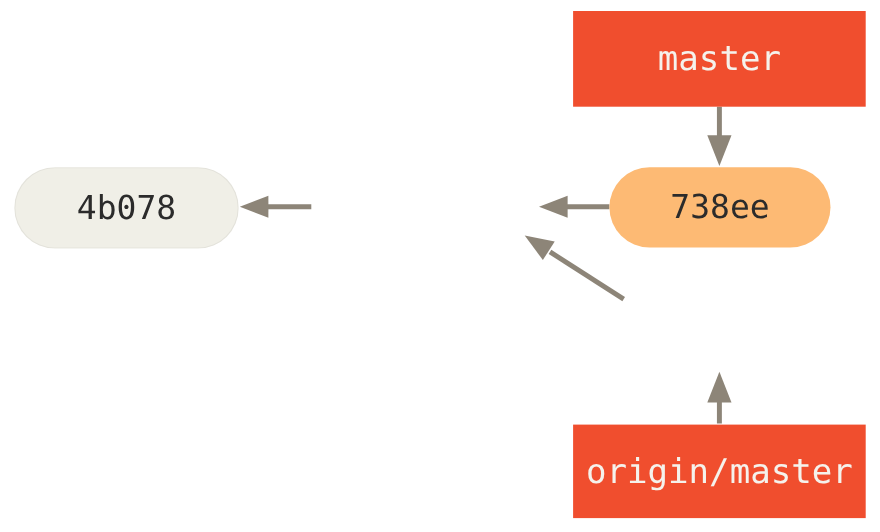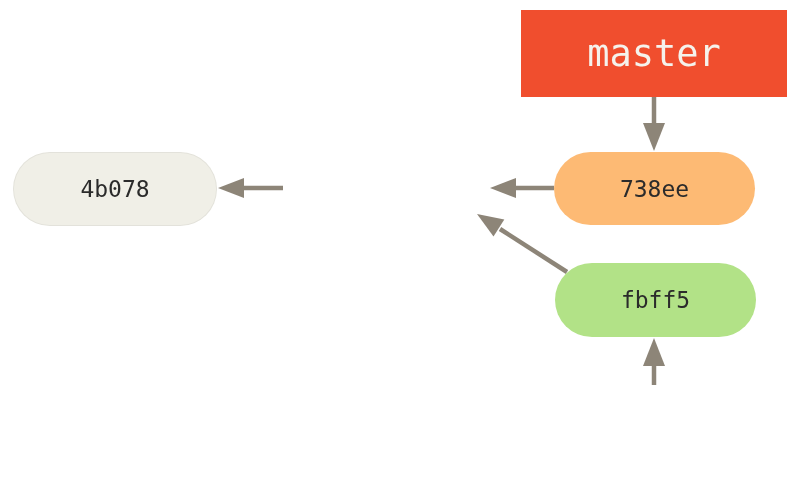--- a/index.html
+++ b/index.html
@@ -25,26 +25,26 @@
     position: absolute;
     display: flex;
     align-items: center;
     justify-content: center;
     box-sizing: border-box;
     white-space: nowrap;
   }
   .ref-box {
     background: #f04e2e;
     color: #f5f2ec;
-    font-size: 37px;
+    font-size: 31px;
   }
   .commit-pill {
     border-radius: 37px;
     color: #2b2b2b;
-    font-size: 23px;
+    font-size: 30px;
   }
   .fill-cream  { background: #f0efe7; box-shadow: inset 0 0 0 1px rgba(0,0,0,0.05); }
   .fill-orange { background: #fdba74; }
   .fill-green  { background: #b2e287; }
 
   
   #node-master        { left: 521px; top: 10px;  width: 266px; height: 87px; }
   #node-738ee         { left: 554px; top: 152px; width: 201px; height: 73px; }
   #node-fbff5         { left: 555px; top: 263px; width: 201px; height: 74px; }
   #node-origin-master { left: 521px; top: 386px; width: 266px; height: 85px; }
@@ -86,22 +86,22 @@
 
   <div class="node commit-pill fill-cream" id="node-4b078">
     <span>4b078</span>
   </div>
 
 
   <div class="node commit-pill fill-orange" id="node-738ee">
     <span>738ee</span>
   </div>
 
-  <div class="node commit-pill fill-green" id="node-fbff5">
-    <span>fbff5</span>
-  </div>
 
   <div class="node ref-box" id="node-master">
     <span>master</span>
   </div>
 
+  <div class="node ref-box" id="node-origin-master">
+    <span>origin/master</span>
+  </div>
 
 </div>
 
 </body></html>

